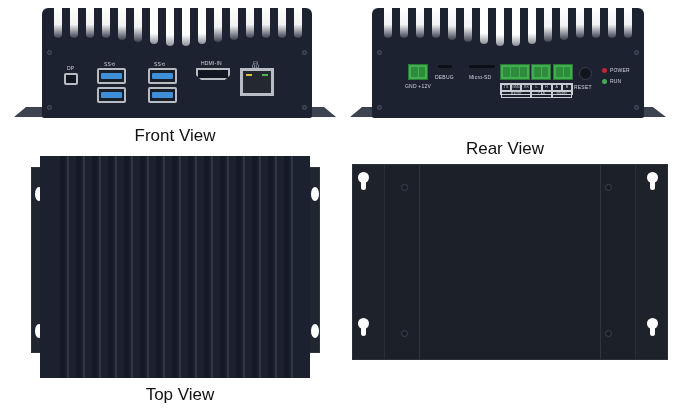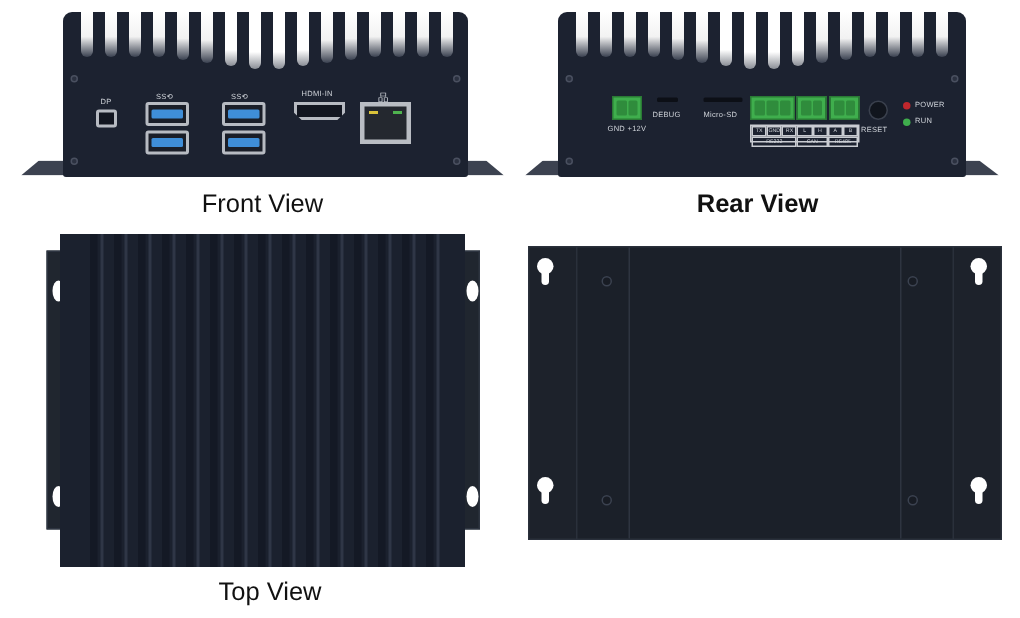--- a/index.html
+++ b/index.html
@@ -183,21 +183,21 @@
     </div>
 
     <div class="btn-round" style="left:207px;top:59px;"></div>
     <span class="lbl" style="left:202px;top:76px;">RESET</span>
 
     <div class="led" style="left:230px;top:60px;background:#c0272d;"></div>
     <span class="lbl" style="left:238px;top:59px;">POWER</span>
     <div class="led" style="left:230px;top:71px;background:#3fae4d;"></div>
     <span class="lbl" style="left:238px;top:70px;">RUN</span>
   </div>
-  <div class="caption" style="left:100px;top:126px;width:130px;font-weight:bold;">Rear View</div>
+  <div class="caption" style="left:100px;top:139px;width:130px;">Rear View</div>
 </div>
 
 <div class="panel" style="left:0;top:150px;width:340px;height:262px;">
   <div class="side-plate" style="left:31px;top:17px;width:14px;height:186px;"></div>
   <div class="notch" style="left:35px;top:37px;"></div>
   <div class="notch" style="left:35px;top:174px;"></div>
   <div class="side-plate" style="left:306px;top:17px;width:14px;height:186px;"></div>
   <div class="notch" style="left:311px;top:37px;"></div>
   <div class="notch" style="left:311px;top:174px;"></div>
 

